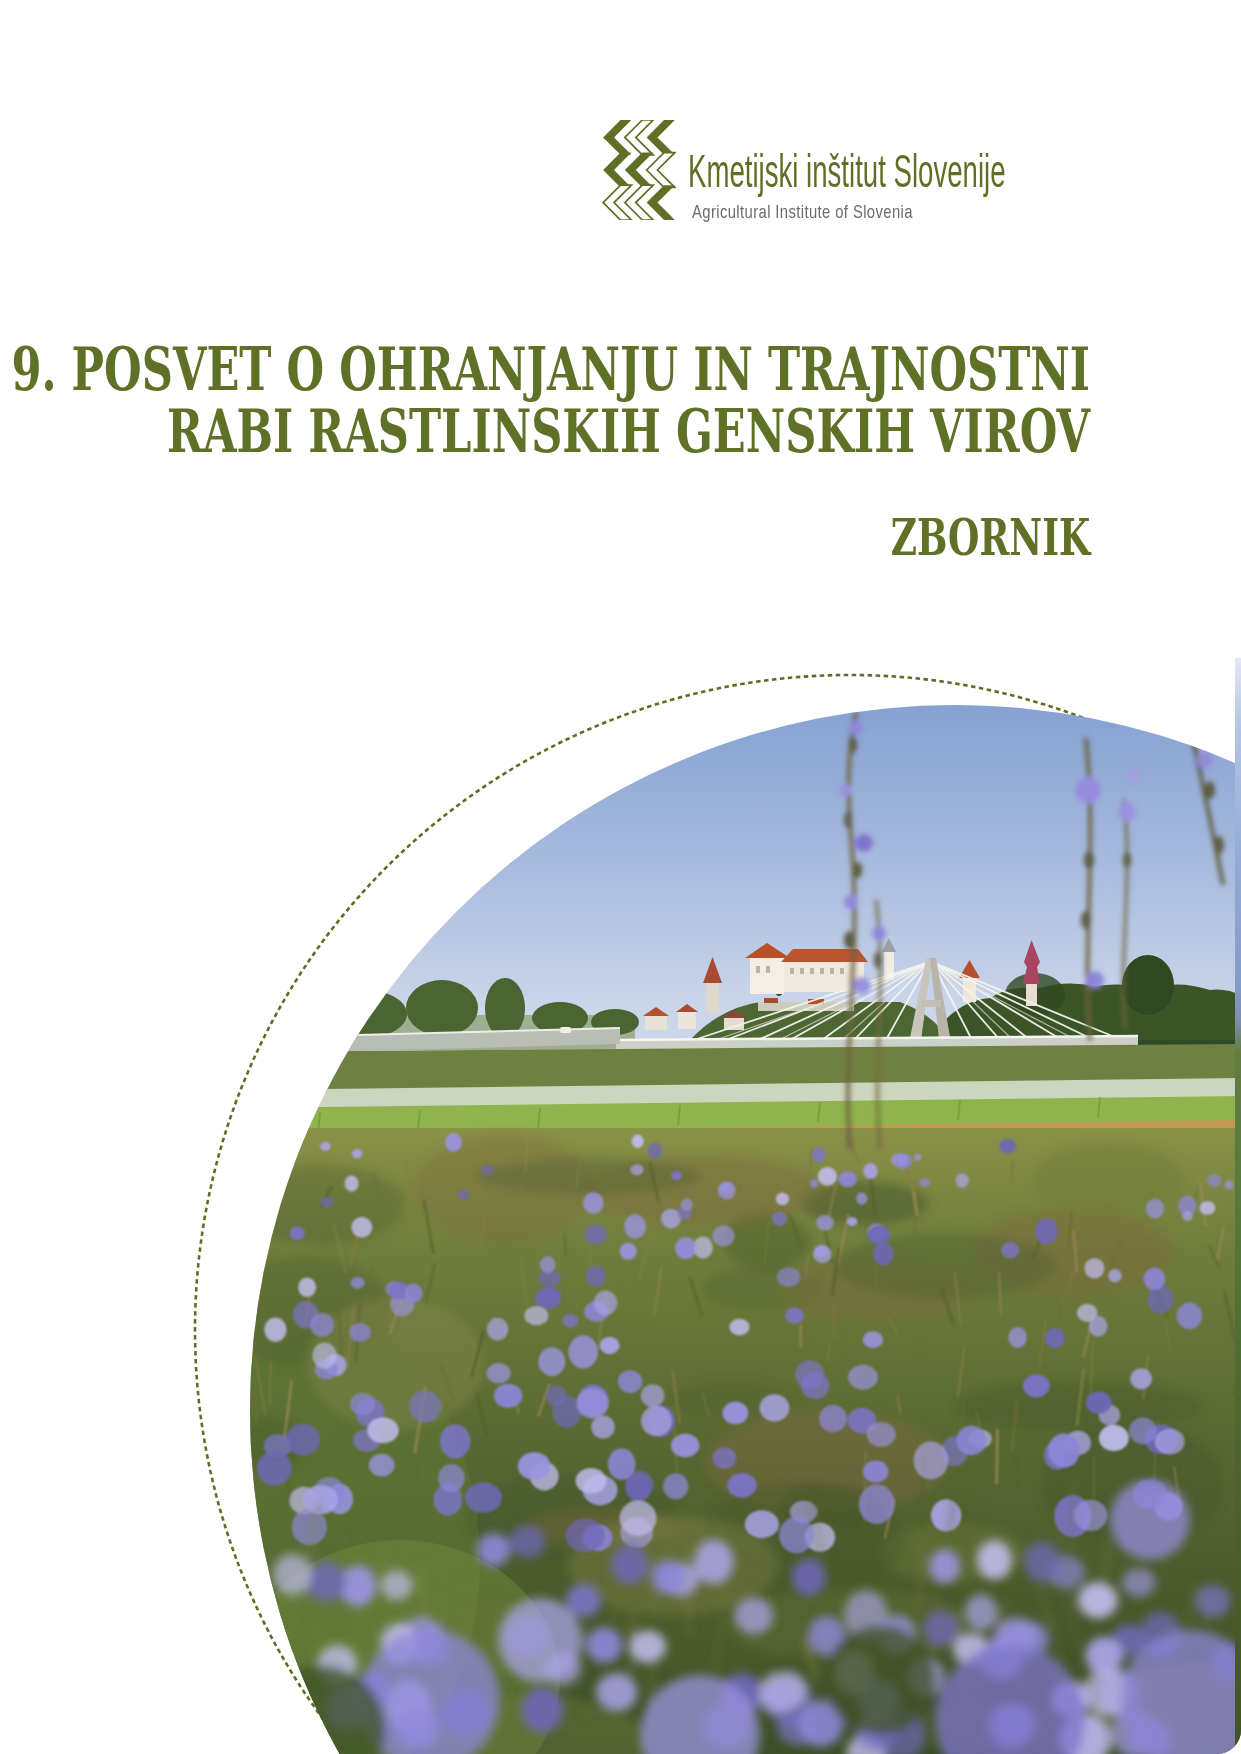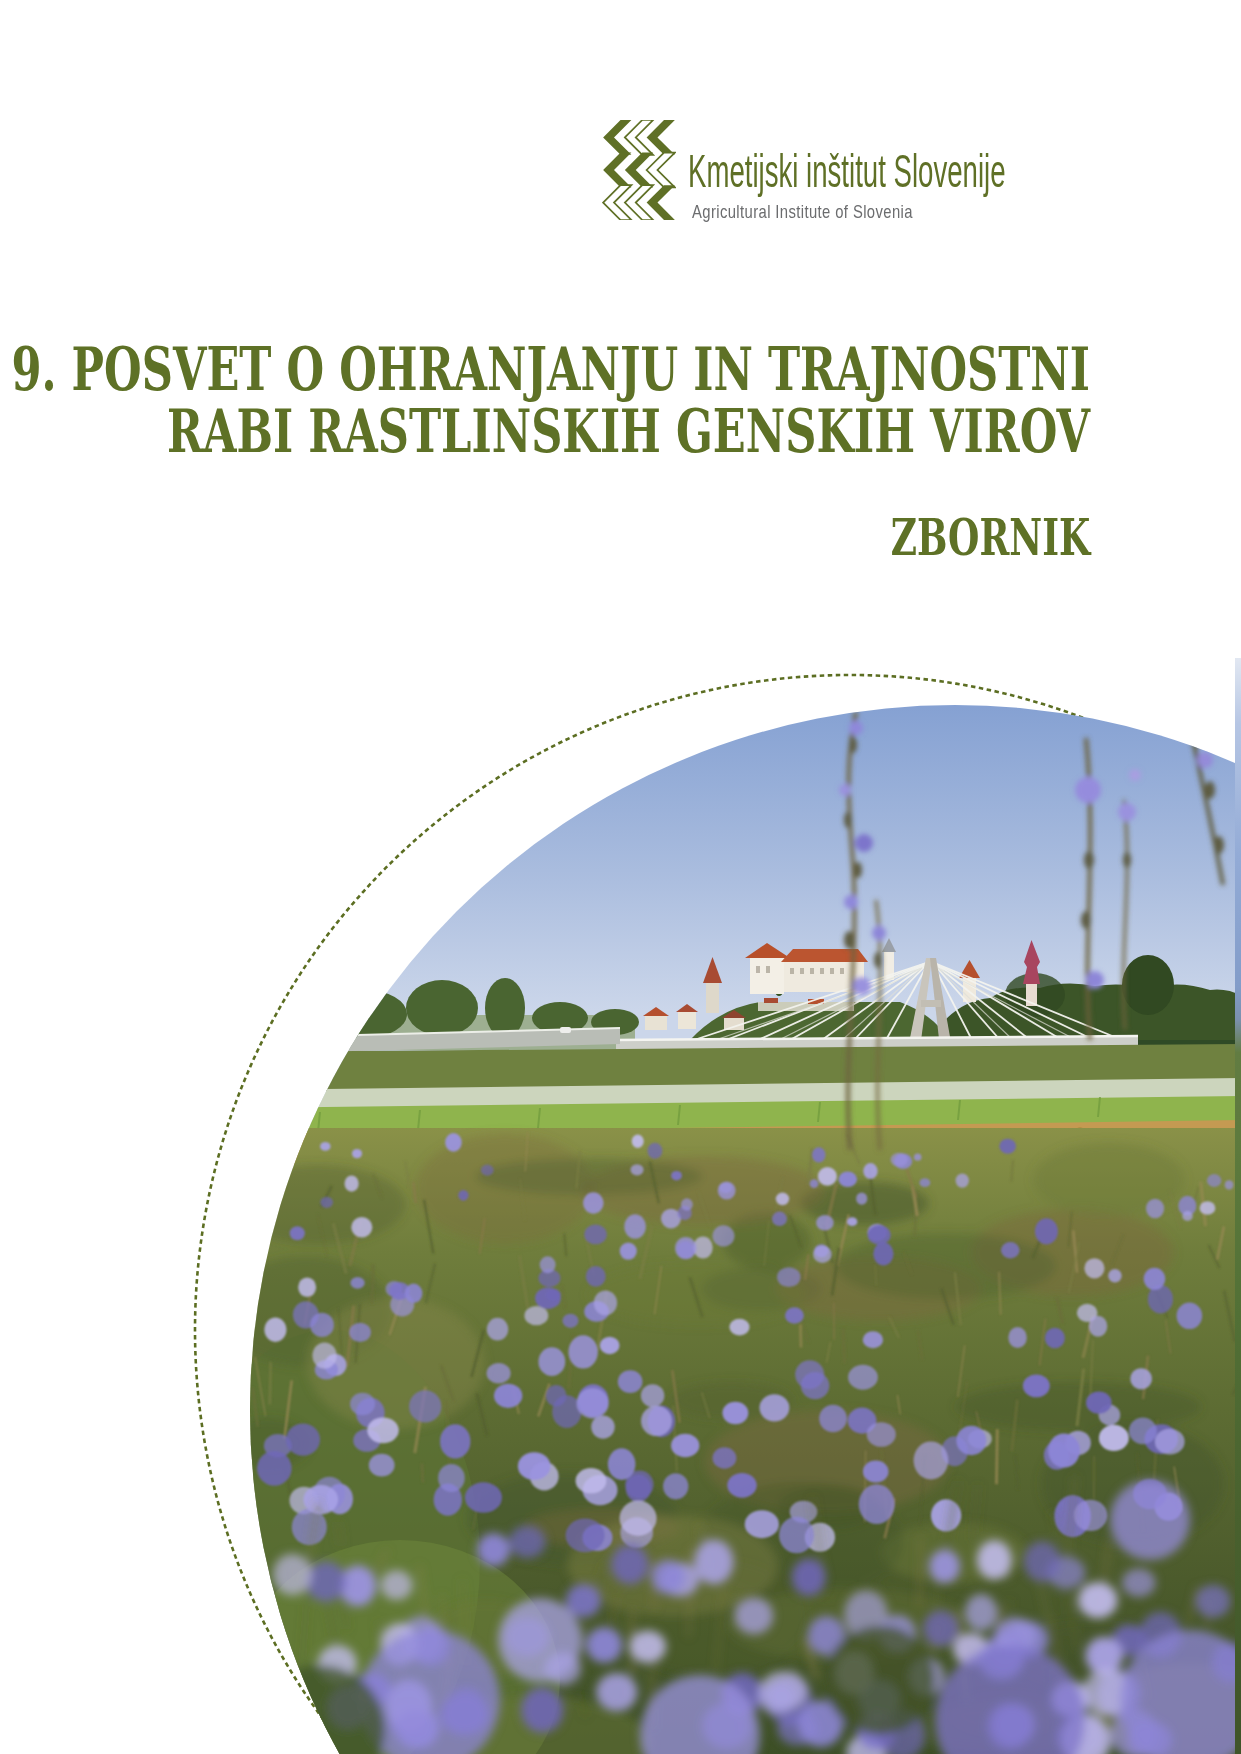--- a/index.html
+++ b/index.html
@@ -1,19 +1,20 @@
 <!DOCTYPE html>
 <html><head>
 <meta charset="utf-8">
 <style>
   html,body{margin:0;padding:0;background:#ffffff;}
   .page{
     position:relative;width:1241px;height:1754px;margin:0 auto;
     background:#ffffff;overflow:hidden;
     font-family:"Liberation Sans",sans-serif;
+    border-radius:24px;
   }
   
   .logo-block{position:absolute;left:602px;top:118px;width:520px;height:110px;}
   .logo-emblem{position:absolute;left:0;top:2px;}
   .logo-si{
     position:absolute;left:86px;top:30px;
     font-size:46px;line-height:46px;color:#5f7026;white-space:nowrap;
     transform:scaleX(.60);transform-origin:left top;letter-spacing:0;
   }
   .logo-en{

